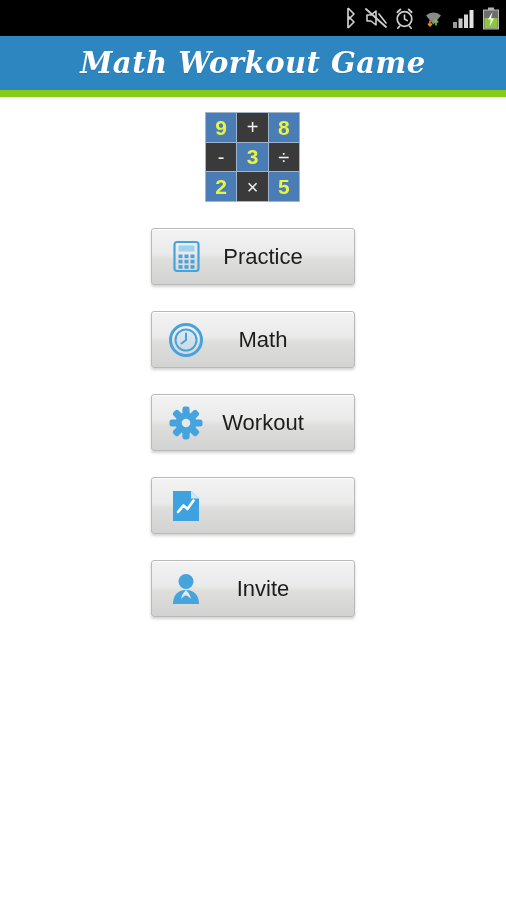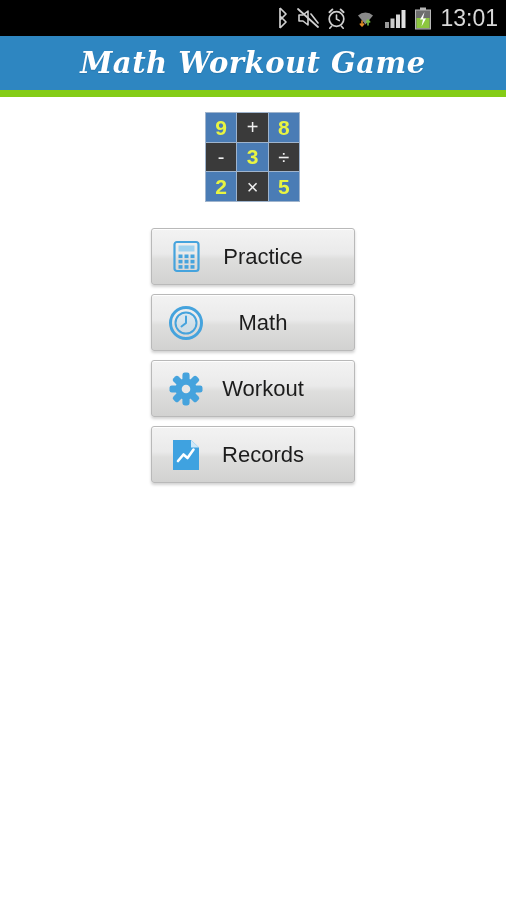--- a/index.html
+++ b/index.html
@@ -109,21 +109,21 @@
   .menu {
     position: absolute;
     top: 228px;
     left: 151px;
     width: 204px;
   }
   .menu-btn {
     position: relative;
     width: 204px;
     height: 57px;
-    margin-bottom: 9px;
+    margin-bottom: 26px;
     border: 1px solid #b9b9b9;
     border-radius: 3px;
     background: linear-gradient(to bottom, #f3f3f3 0%, #eaeaea 45%, #dededd 55%, #d2d2d1 100%);
     box-shadow: 0 2px 3px rgba(0,0,0,0.18), inset 0 1px 0 rgba(255,255,255,0.9);
     display: flex;
     align-items: center;
     box-sizing: border-box;
     cursor: pointer;
   }
   .btn-icon {
@@ -195,21 +195,20 @@
     <span class="sicon">
       <svg width="18" height="23" viewBox="0 0 18 23">
         <rect x="6" y="0.5" width="6" height="2.5" fill="#b5b5b5"></rect>
         <rect x="1.5" y="3" width="15" height="19" fill="#6e6e6e" stroke="#b8b8b8" stroke-width="1"></rect>
         <rect x="2.5" y="11" width="13" height="10" fill="#8cc63f"></rect>
         <path d="M10.5 5 L6 12.5 L9 12.5 L7.5 19.5 L12 11.5 L9 11.5 Z" fill="#ffffff"></path>
       </svg>
     </span>
 
   </div>
-  <div class="status-time">13:01</div>
 </div>
 
 <div class="title-bar">
   <div class="title-text">Math Workout Game</div>
 </div>
 
 <div class="logo-grid">
   <div class="cell num">9</div>
   <div class="cell op">+</div>
   <div class="cell num">8</div>
@@ -273,17 +272,26 @@
   </div>
 
   <div class="menu-btn">
     <span class="btn-icon">
       <svg width="32" height="34" viewBox="0 0 32 34">
         <path d="M3 2 L21 2 L29 9.5 L29 32 L3 32 Z" fill="#3fa2e0"></path>
         <path d="M21 2 L21 9.5 L29 9.5 Z" fill="#cfe8f8"></path>
         <path d="M8 23 L13.5 16.5 L17.5 20 L23.5 11.5" fill="none" stroke="#ffffff" stroke-width="2.6" stroke-linecap="round" stroke-linejoin="round"></path>
       </svg>
     </span>
-    <span class="btn-label">Records</span>
-  </div>
-
+  </div>
+
+  <div class="menu-btn">
+    <span class="btn-icon">
+      <svg width="32" height="34" viewBox="0 0 32 34">
+        <circle cx="16" cy="9.5" r="7.5" fill="#45a3dd"></circle>
+        <path d="M3 32 C3 22.5 8.5 18 16 18 C23.5 18 29 22.5 29 32 Z" fill="#45a3dd"></path>
+        <path d="M16 18 C13 21 11.5 24 11 27 C13 25 14.5 23.5 16 23.5 C17.5 23.5 19 25 21 27 C20.5 24 19 21 16 18 Z" fill="#e8e8e7"></path>
+      </svg>
+    </span>
+    <span class="btn-label">Invite</span>
+  </div>
 
 </div>
 
 </body></html>

